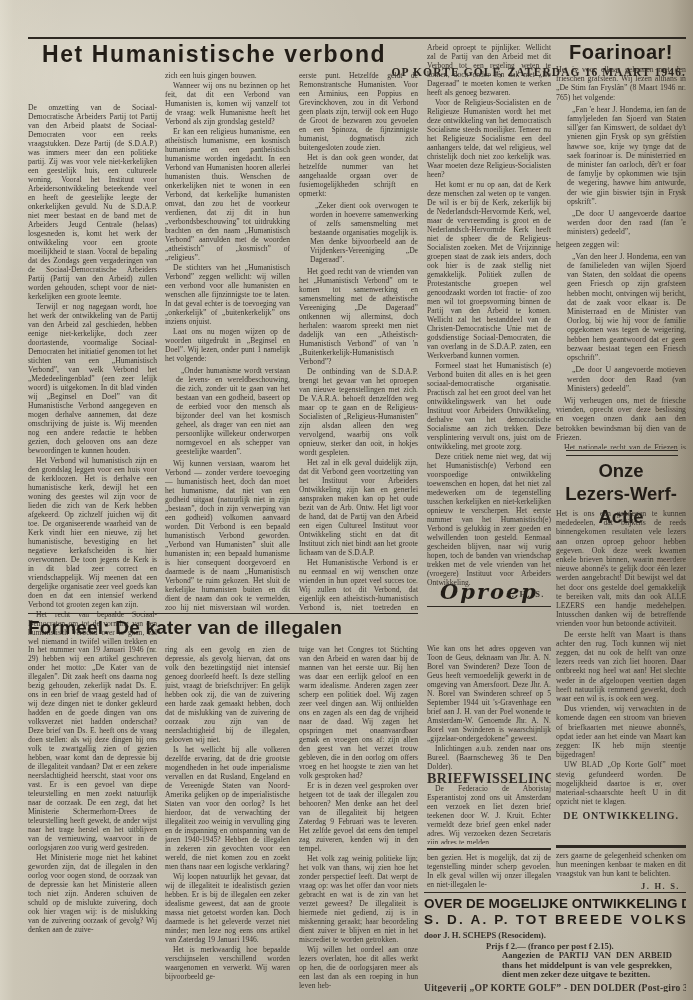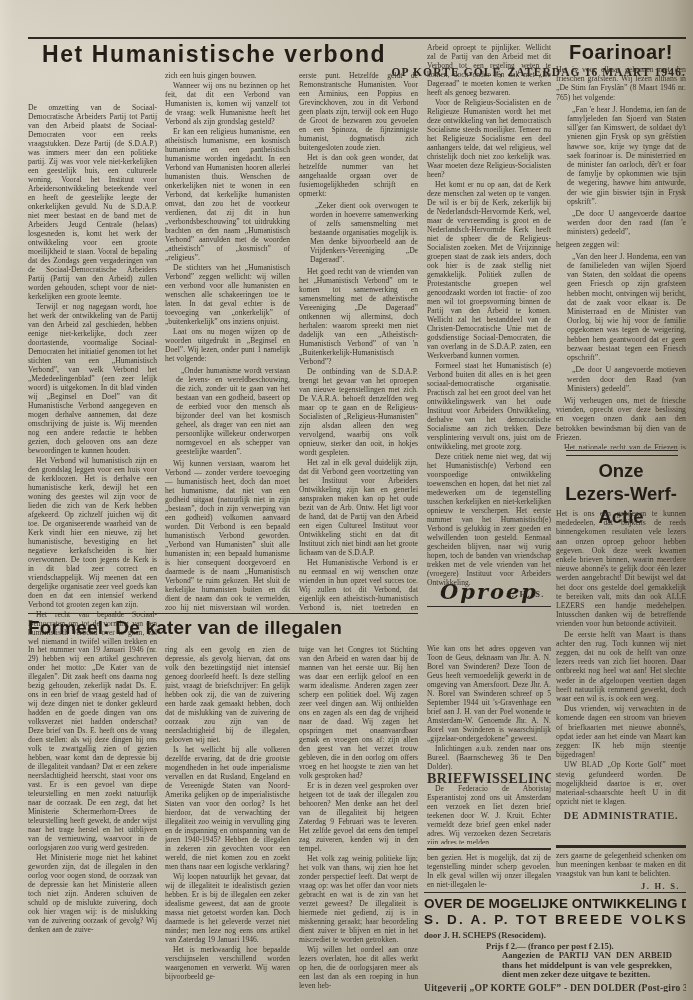--- a/index.html
+++ b/index.html
@@ -52,21 +52,21 @@
   <div class="col" style="left:28px;top:71px;width:129px;height:541px;margin-top:32px;">
       <p class="noind">De omzetting van de Sociaal-Democratische Arbeiders Partij tot Partij van den Arbeid plaatst de Sociaal-Democraten voor een reeks vraagstukken. Deze Partij (de S.D.A.P.) was immers meer dan een politieke partij. Zij was voor vele niet-kerkelijken een geestelijk huis, een cultureele woning. Vooral het Instituut voor Arbeidersontwikkeling beteekende veel en heeft de geestelijke leegte der onkerkelijken gevuld. Nu de S.D.A.P. niet meer bestaat en de band met de Arbeiders Jeugd Centrale (helaas) losgesneden is, komt het werk der ontwikkeling voor een groote moeilijkheid te staan. Vooral de bepaling dat des Zondags geen vergaderingen van de Sociaal-Democratische Arbeiders Partij (Partij van den Arbeid) zullen worden gehouden, schept voor de niet-kerkelijken een groote leemte.</p>
       <p>Terwijl er nog nagegaan wordt, hoe het werk der ontwikkeling van de Partij van den Arbeid zal geschieden, hebben eenige niet-kerkelijke, doch zeer doortastende, voormalige Sociaal-Democraten het initiatief genomen tot het stichten van een „Humanistisch Verbond”, van welk Verbond het „Mededeelingenblad” (een zeer lelijk woord) is uitgekomen. In dit blad vinden wij „Beginsel en Doel” van dit Humanistische Verbond aangegeven en mogen derhalve aannemen, dat deze omschrijving de juiste is. Wij meenden nog een andere redactie te hebben gezien, doch gelooven ons aan deze bewoordingen te kunnen houden.</p>
       <p>Het Verbond wil humanistisch zijn en den grondslag leggen voor een huis voor de kerkloozen. Het is derhalve een humanistische kerk, dewijl het een woning des geestes wil zijn voor de lieden die zich van de Kerk hebben afgekeerd. Op zichzelf juichen wij dit toe. De organiseerende waarheid van de Kerk vindt hier een nieuwe, zij het humanistische, bevestiging en het negatieve kerkafscheiden is hier overwonnen. De toon jegens de Kerk is in dit blad zeer correct en vriendschappelijk. Wij meenen dat een dergelijke organisatie zeer veel goeds kan doen en dat een intensief werkend Verbond tot grooten zegen kan zijn.</p>
       <p>Het recht van bepaalde Sociaal-Democraten om tot de vorming van een humanistisch Verbond over te gaan, zal wel niemand in twijfel willen trekken en zoo verstaan wij, dat deze vrienden</p>
     </div>
   <div class="col" style="left:165px;top:71px;width:125px;height:541px;">
       <p class="noind">zich een huis gingen bouwen.</p>
       <p>Wanneer wij ons nu bezinnen op het feit, dat dit een Verbond van Humanisten is, komen wij vanzelf tot de vraag: welk Humanisme heeft het Verbond als zijn grondslag gesteld?</p>
       <p>Er kan een religieus humanisme, een atheïstisch humanisme, een kosmisch humanisme en een pantheïstisch humanisme worden ingedacht. In een Verbond van Humanisten hooren allerlei humanisten thuis. Wenschen de onkerkelijken niet te wonen in een Verbond, dat kerkelijke humanisten omvat, dan zou het de voorkeur verdienen, dat zij dit in hun „verbondsbeschouwing” tot uitdrukking brachten en den naam „Humanistisch Verbond” aanvulden met de woorden „atheïstisch” of „kosmisch” of „religieus”.</p>
-      <p>De stichters van het „Humanistisch Verbond” zeggen wellicht: wij willen een verbond voor alle humanisten en wenschen alle schakeeringen toe te laten. In dat geval echter is de toevoeging van „onkerkelijk” of „buitenkerkelijk” ons inziens onjuist.</p>
+      <p>De stichters van het „Humanistisch Verbond” zeggen wellicht: wij willen een verbond voor alle humanisten en wenschen alle fijnzinnigste toe te laten. In dat geval echter is de toevoeging van „onkerkelijk” of „buitenkerkelijk” ons inziens onjuist.</p>
       <p>Laat ons nu mogen wijzen op de woorden uitgedrukt in „Beginsel en Doel”. Wij lezen, onder punt 1 namelijk het volgende:</p>
       <p class="q">„Onder humanisme wordt verstaan de levens- en wereldbeschouwing, die zich, zonder uit te gaan van het bestaan van een godheid, baseert op de eerbied voor den mensch als bijzonder deel van het kosmisch geheel, als drager van een niet aan persoonlijke willekeur onderworpen normgevoel en als schepper van geestelijke waarden”.</p>
       <p>Wij kunnen verstaan, waarom het Verbond — zonder verdere toevoeging — humanistisch heet, doch dan moet het humanisme, dat niet van een godheid uitgaat (natuurlijk niet in zijn „bestaan”, doch in zijn verwerping van een godheid) volkomen aanvaard worden. Dit Verbond is een bepaald humanistisch Verbond geworden. „Verbond van Humanisten” sluit alle humanisten in; een bepaald humanisme is hier consequent doorgevoerd en daarmede is de naam „Humanistisch Verbond” te ruim gekozen. Het sluit de kerkelijke humanisten buiten en dit dient de naam dan ook te vermelden, zoo hij niet misverstaan wil worden. Het oude Calvinisme strandt reeds op het</p>
     </div>
   <div class="col" style="left:299px;top:71px;width:119px;height:541px;">
       <p class="noind">eerste punt. Hetzelfde geldt de Remonstrantsche Humanisten. Voor een Arminius, een Poppius en Grevinckhoven, zou in dit Verbond geen plaats zijn, terwijl ook een Hugo de Groot de bezwaren zou gevoelen en een Spinoza, de fijnzinnigste humanist, dogmatisch zich buitengesloten zoude zien.</p>
       <p>Het is dan ook geen wonder, dat hetzelfde nummer van het aangehaalde orgaan over de fusiemogelijkheden schrijft en opmerkt:</p>
       <p class="q">„Zeker dient ook overwogen te worden in hoeverre samenwerking of zelfs samensmelting met bestaande organisaties mogelijk is. Men denke bijvoorbeeld aan de Vrijdenkers-Vereeniging „De Dageraad”.</p>
       <p>Het goed recht van de vrienden van het „Humanistisch Verbond” om te komen tot samenwerking en samensmelting met de atheïstische Vereeniging „De Dageraad” ontkennen wij allerminst, doch herhalen: waarom spreekt men niet dadelijk van een „Atheïstisch-Humanistisch Verbond” of van 'n „Buitenkerkelijk-Humanistisch Verbond”?</p>
       <p>De ontbinding van de S.D.A.P. brengt het gevaar van het oproepen van nieuwe tegenstellingen met zich. De V.A.R.A. behoeft denzelfden weg maar op te gaan en de Religieus-Socialisten of „Religieus-Humanisten” zijn alsdan alleen den weg vervolgend, waarbij ons volk opnieuw, sterker dan ooit, in hokjes wordt gespleten.</p>
@@ -100,21 +100,21 @@
     <div id="h-onze" class="h-sans">
       <span>Onze</span><br>
       <span>Lezers-Werf-Actie</span>
     </div>
   </div>
   <div class="col c5" style="left:556px;top:509px;width:130px;height:332px;">
       <p class="noind">Het is ons een genoegen te kunnen mededeelen, dat blijkens de reeds binnengekomen resultaten vele lezers aan onzen oproep gehoor hebben gegeven. Ook deze week kwamen enkele brieven binnen, waarin meerdere nieuwe abonné's te gelijk door één lezer werden aangebracht! Dit bewijst wel dat het door ons gestelde doel gemakkelijk te bereiken valt, mits dan ook ALLE LEZERS een handje medehelpen. Intusschen danken wij de betreffende vrienden voor hun betoonde activiteit.</p>
       <p>De eerste helft van Maart is thans achter den rug. Toch kunnen wij niet zeggen, dat nu ook de helft van onze lezers reeds van zich liet hooren. Daar ontbreekt nog heel wat aan! Het slechte weder in de afgeloopen veertien dagen heeft natuurlijk remmend gewerkt, doch waar een wil is, is ook een weg.</p>
       <p>Dus vrienden, wij verwachten in de komende dagen een stroom van brieven of briefkaarten met nieuwe abonné's, opdat ieder aan het einde van Maart kan zeggen: IK heb mijn steentje bijgedragen!</p>
       <p>UW BLAD „Op Korte Golf” moet stevig gefundeerd worden. De mogelijkheid daartoe is er, over materiaal-schaarschte heeft U in dit opzicht niet te klagen.</p>
-      <p class="sigc">DE ADMINISTRATIE.</p>
+      <p class="sigc">DE ONTWIKKELING.</p>
     </div>
 
   <div class="rule" style="left:28px;top:613px;width:390px;height:1px;"></div>
   <div id="h-nog" class="abs h-sans" style="left:28px;top:617px;">Formeel: De kater van de illegalen</div>
 
   <div class="col" style="left:28px;top:645px;width:129px;height:350px;">
       <p class="noind">In het nummer van 19 Januari 1946 (nr. 29) hebben wij een artikel geschreven onder het motto: „De Kater van de illegalen”. Dit zaak heeft ons daarna nog bezig gehouden, zekerlijk nadat Ds. E. ons in een brief de vraag gesteld had of wij deze dingen niet te donker gekleurd hadden en de goede dingen van ons volksverzet niet hadden onderschat? Deze brief van Ds. E. heeft ons de vraag doen stellen: als wij deze dingen bij ons volk te zwartgallig zien of gezien hebben, waar komt dan de depressie bij de illegaliteit vandaan? Dat er een zekere neerslachtigheid heerscht, staat voor ons vast. Er is een gevoel van diepe teleurstelling en men zoekt natuurlijk naar de oorzaak. De een zegt, dat het Ministerie Schermerhorn-Drees de teleurstelling heeft gewekt, de ander wijst naar het trage herstel en het uitblijven van de vernieuwing, waarvoor in de oorlogsjaren zoo vurig werd gestreden.</p>
       <p>Het Ministerie moge niet het kabinet geworden zijn, dat de illegalen in den oorlog voor oogen stond, de oorzaak van de depressie kan het Ministerie alleen toch niet zijn. Anderen schuiven de schuld op de mislukte zuivering, doch ook hier vragen wij: is de mislukking van de zuivering oorzaak of gevolg? Wij denken aan de zuive-</p>
     </div>
   <div class="col" style="left:165px;top:645px;width:125px;height:350px;">

